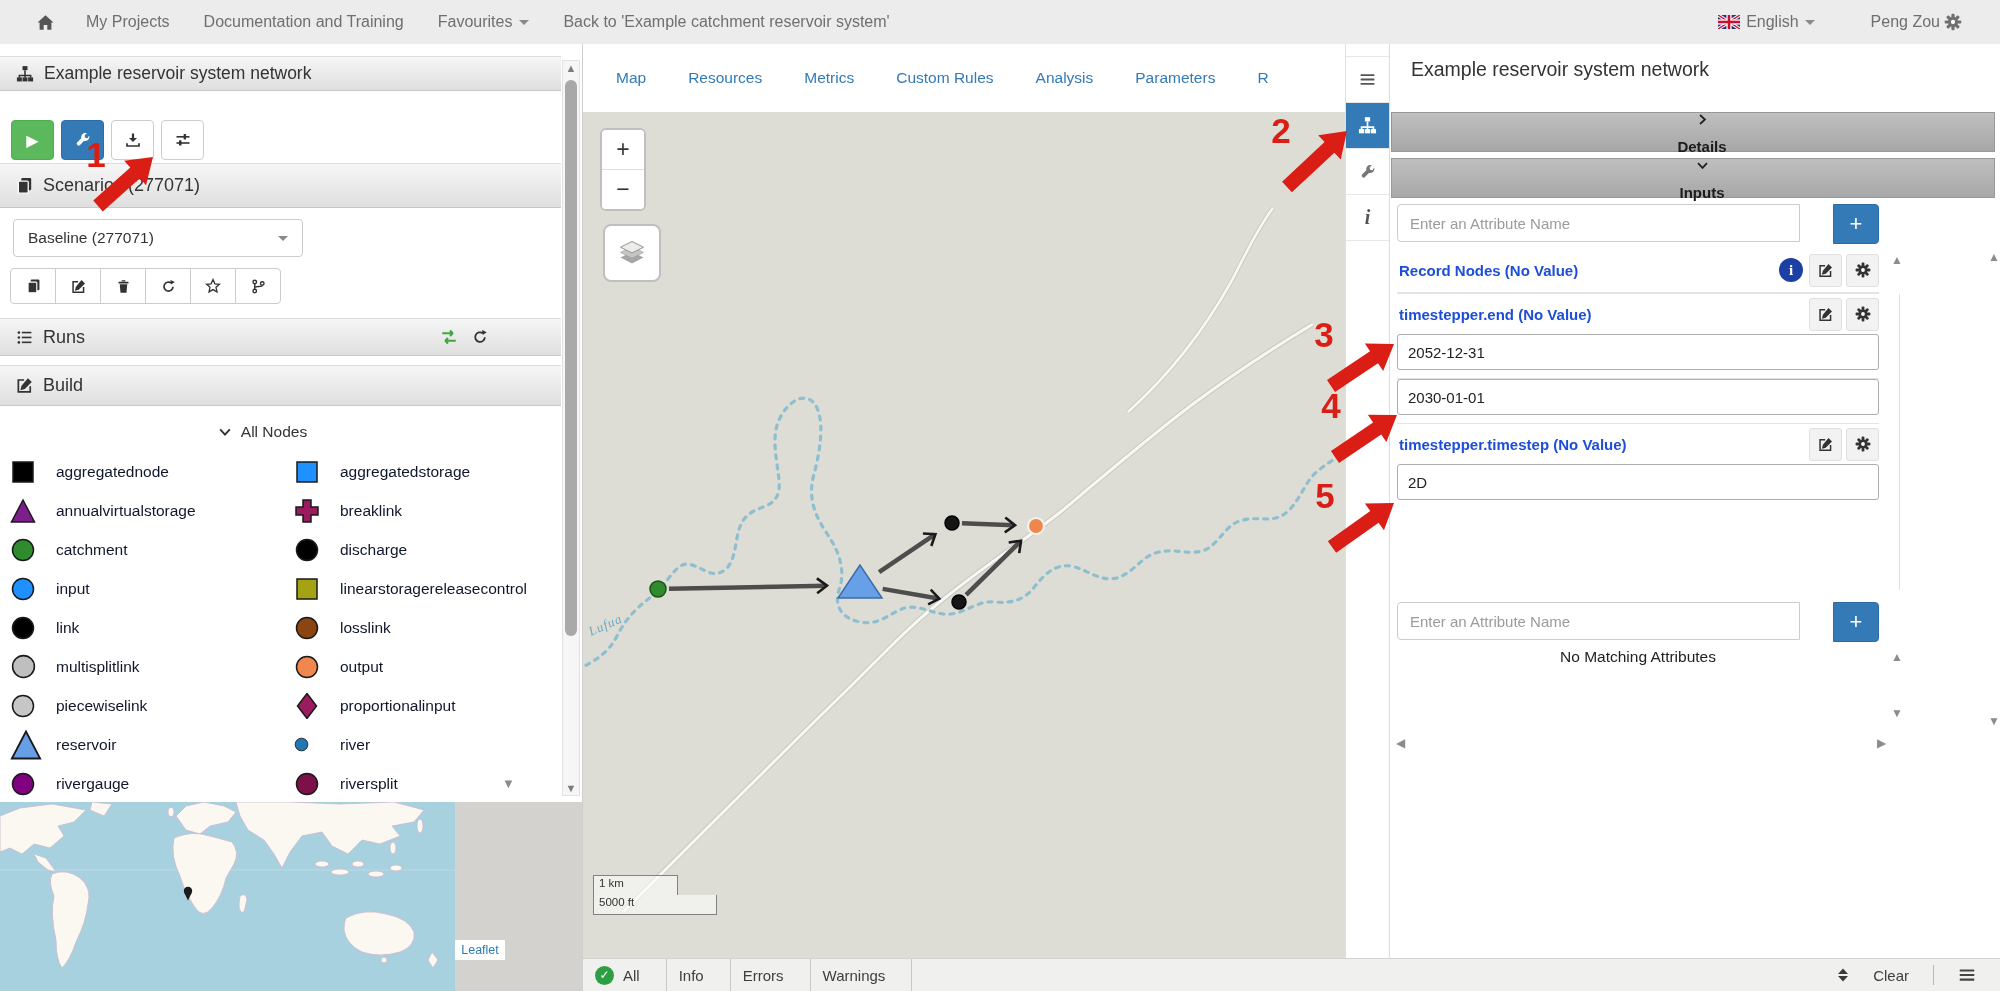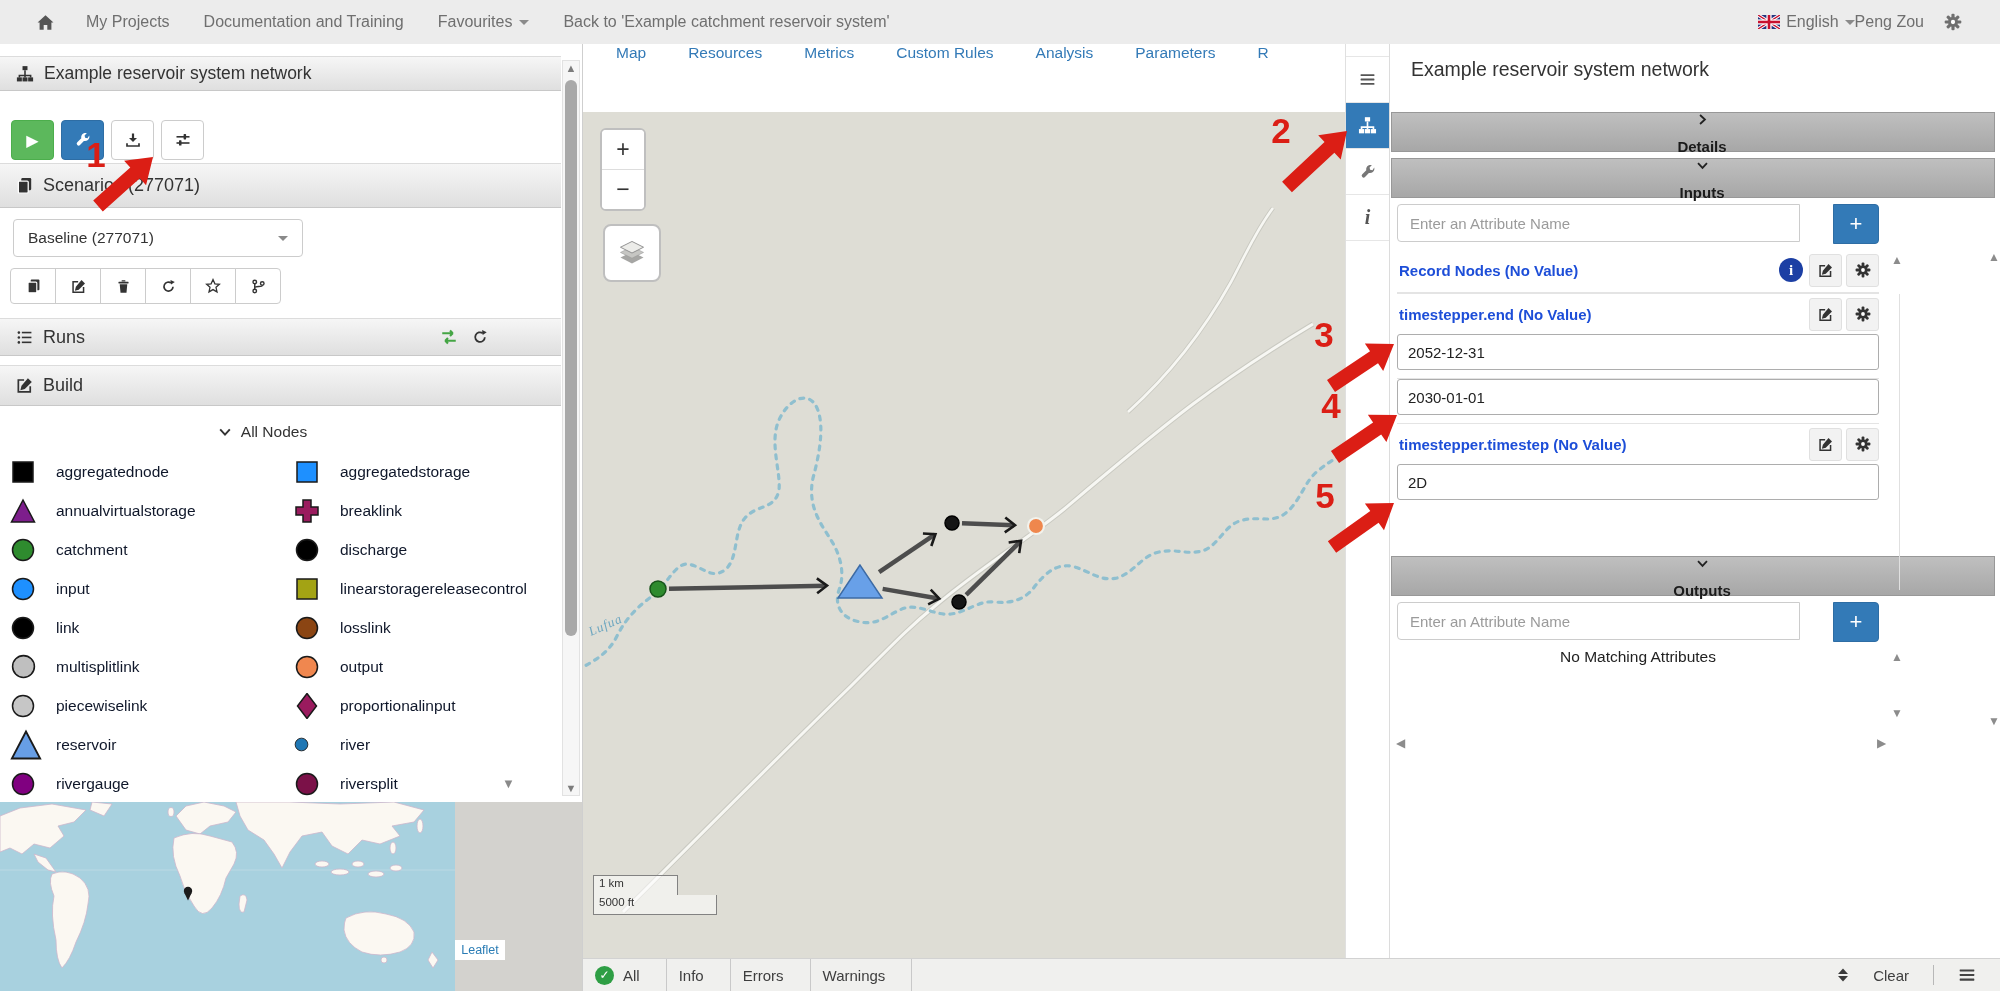--- a/index.html
+++ b/index.html
@@ -11,21 +11,21 @@
   
   .topnav{position:absolute;left:0;top:0;width:2000px;height:44px;background:#ECECEC;
           display:flex;align-items:center;font-size:16px;color:#6F6F6F;}
   .nav-home{margin-left:36px;margin-right:14px;}
   .nav-items{display:flex;align-items:center;}
   .nav-item{padding:0 17px;cursor:pointer;white-space:nowrap;display:flex;align-items:center;gap:7px;}
   .caret{width:0;height:0;border-left:5px solid transparent;border-right:5px solid transparent;
          border-top:5px solid #8A8A8A;display:inline-block;}
   .nav-right{margin-left:auto;display:flex;align-items:center;padding-right:38px;}
   .nav-lang{display:flex;align-items:center;gap:6px;}
-  .nav-user{display:flex;align-items:center;gap:20px;}
+  .nav-user{display:flex;align-items:center;gap:4px;margin-left:56px;}
 
   
   .sidebar{position:absolute;left:0;top:44px;width:583px;bottom:0;background:#fff;
            border-right:1px solid #CFCFCF;box-sizing:border-box;}
   .sb-el{position:absolute;left:0;width:561px;box-sizing:border-box;}
   .grad-bar{background:linear-gradient(#F6F6F6,#DFDFDF);border-top:1px solid #DCDCDC;
             border-bottom:1px solid #C8C8C8;display:flex;align-items:center;gap:10px;padding:0 0 0 16px;}
   .side-title{top:12px;height:35px;font-size:17.5px;color:#333;}
   .side-toolbar{top:76px;height:40px;display:flex;gap:7px;padding-left:11px;}
   .tbtn{width:41px;height:38px;border-radius:4px;border:1px solid #CCC;background:#fff;
@@ -59,21 +59,21 @@
       color:#2A7CB5;font-size:12.5px;display:flex;align-items:center;justify-content:center;}
 
   .side-scroll{position:absolute;left:562px;top:16px;width:18px;height:736px;background:#F6F6F6;
       border:1px solid #E2E2E2;box-sizing:border-box;display:flex;flex-direction:column;align-items:center;}
   .side-scroll .thumb{width:12px;height:556px;background:#A9A9A9;border-radius:7px;margin-top:5px;}
   .scroll-arrow{color:#7C7C7C;font-size:11px;line-height:14px;cursor:pointer;}
   .side-scroll .scroll-arrow.down{margin-top:auto;}
 
   
   .map-panel{position:absolute;left:583px;top:44px;width:762px;height:914px;background:#fff;}
-  .map-tabs{height:68px;display:flex;align-items:flex-start;padding-left:12px;overflow:hidden;}
+  .map-tabs{height:68px;display:flex;align-items:center;padding-left:12px;overflow:hidden;}
   .tab{color:#337AB7;font-size:15.5px;padding:0 21px;cursor:pointer;white-space:nowrap;}
   .map-canvas{position:absolute;left:0;top:68px;right:0;bottom:0;background:#DEDDD5;overflow:hidden;}
   .net-svg{position:absolute;left:0;top:0;}
   .zoom-ctl{position:absolute;left:17px;top:16px;width:42px;background:#fff;border:2px solid #BFBFBF;
      border-radius:6px;overflow:hidden;}
   .zoom-btn{height:39px;display:flex;align-items:center;justify-content:center;font-size:23px;
      color:#333;cursor:pointer;background:#fff;}
   .zoom-btn:first-child{border-bottom:1px solid #DDD;}
   .layers-ctl{position:absolute;left:20px;top:112px;width:54px;height:54px;background:#fff;
      border:2px solid #BFBFBF;border-radius:8px;display:flex;align-items:center;justify-content:center;cursor:pointer;}
@@ -697,26 +697,20 @@
               </div>
               <div class="mini-btn">
                 <svg class="ic" width="16" height="16" viewBox="0 0 16 16" fill="#333" style="color:#333">
                   <use href="#i-gear"></use>
                 </svg>
               </div>
             </div>
           </div><input class="val-input" value="2D" style=""></div>
       </div>
 
-    <div class="rp-bar outputs">
-      <svg class="ic" width="13" height="13" viewBox="0 0 16 16" style="color:#222">
-          <use href="#i-chev-down"></use>
-        </svg>
-      <span>Outputs</span>
-    </div>
 
     <div class="attr-row outputs">
       <input class="attr-input" placeholder="Enter an Attribute Name" style="">
       <div class="plus-btn">
           <span>+</span>
         </div>
     </div>
 
     <div class="no-match">No Matching Attributes</div>
 

